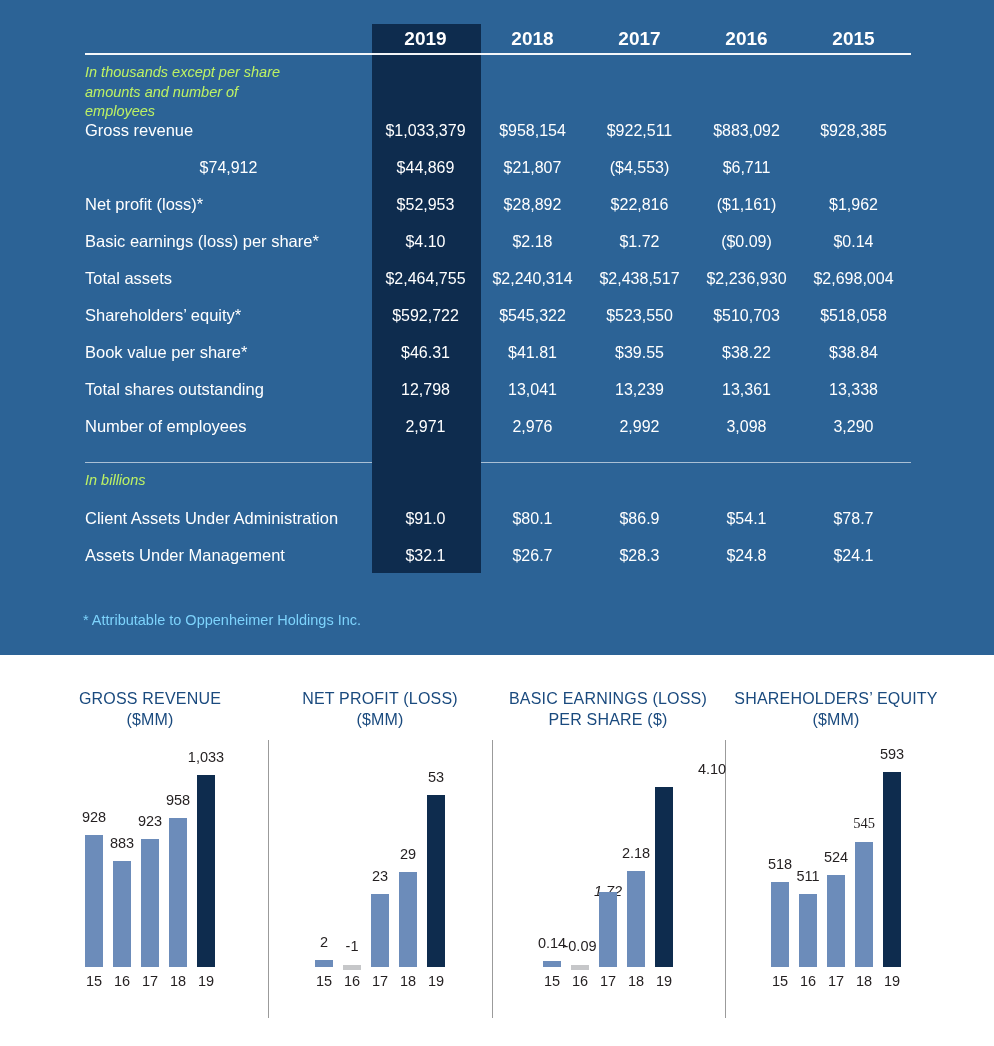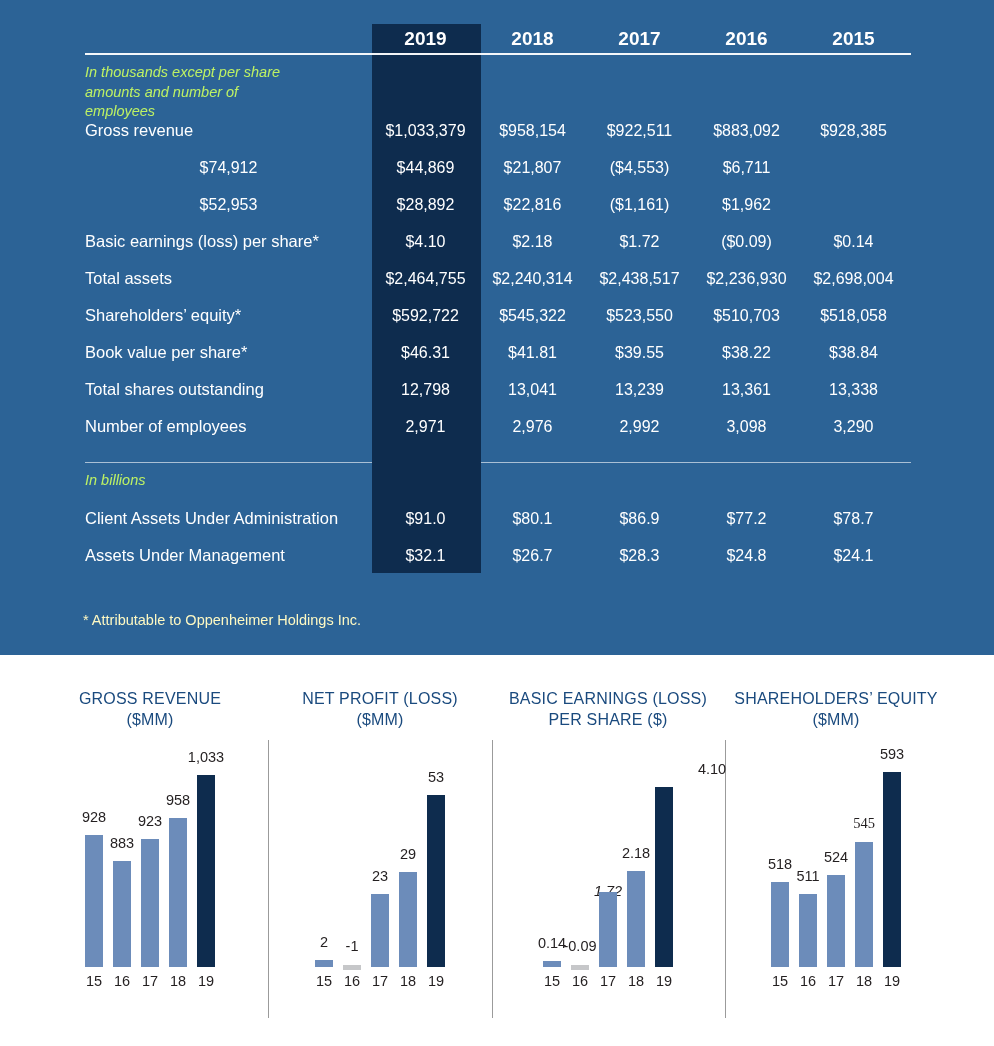--- a/index.html
+++ b/index.html
@@ -37,21 +37,21 @@
   .tbody1 .trow,.tbody2 .trow{height:37px;}
   .tlabel{font-size:16.5px;text-align:left;}
   .tcell{font-size:16px;text-align:center;white-space:nowrap;}
   .note{
     position:absolute;left:85px;z-index:3;color:#bef264;
     font-size:14.5px;font-style:italic;line-height:1.35;
   }
   .note1{top:63px;width:218px;}
   .note2{top:471px;}
   .footnote{
-    position:absolute;left:83px;top:612px;z-index:3;color:#fef9c3;font-size:14.5px;
+    position:absolute;left:83px;top:612px;z-index:3;color:#7dd3fc;font-size:14.5px;
   }
   
   .panel-charts{position:absolute;left:0;top:655px;width:994px;height:391px;background:#fff;}
   .vdivider{position:absolute;top:85px;width:1px;height:278px;background:var(--divider-gray,#9b9b9b);}
   .vd1{left:268px;} .vd2{left:492px;} .vd3{left:725px;}
   .chart{position:absolute;top:0;height:100%;}
   .chart1{left:34px;width:232px;}
   .chart2{left:280px;width:200px;}
   .chart3{left:498px;width:220px;}
   .chart4{left:726px;width:220px;}
@@ -110,20 +110,21 @@
         <div class="tcell">$928,385</div>
       </div>
       <div class="trow">
         <div class="tcell">$74,912</div>
         <div class="tcell">$44,869</div>
         <div class="tcell">$21,807</div>
         <div class="tcell">($4,553)</div>
         <div class="tcell">$6,711</div>
       </div>
       <div class="trow">
+        <div class="tlabel">Net profit (loss)*</div>
         <div class="tcell">$52,953</div>
         <div class="tcell">$28,892</div>
         <div class="tcell">$22,816</div>
         <div class="tcell">($1,161)</div>
         <div class="tcell">$1,962</div>
       </div>
       <div class="trow">
         <div class="tlabel">Basic earnings (loss) per share*</div>
         <div class="tcell">$4.10</div>
         <div class="tcell">$2.18</div>
@@ -174,21 +175,21 @@
     </div>
 
     <div class="note note2">In billions</div>
 
     <div class="tbody2">
       <div class="trow">
         <div class="tlabel">Client Assets Under Administration</div>
         <div class="tcell">$91.0</div>
         <div class="tcell">$80.1</div>
         <div class="tcell">$86.9</div>
-        <div class="tcell">$77.2</div>
+        <div class="tcell">$54.1</div>
         <div class="tcell">$78.7</div>
       </div>
       <div class="trow">
         <div class="tlabel">Assets Under Management</div>
         <div class="tcell">$32.1</div>
         <div class="tcell">$26.7</div>
         <div class="tcell">$28.3</div>
         <div class="tcell">$24.8</div>
         <div class="tcell">$24.1</div>
       </div>

